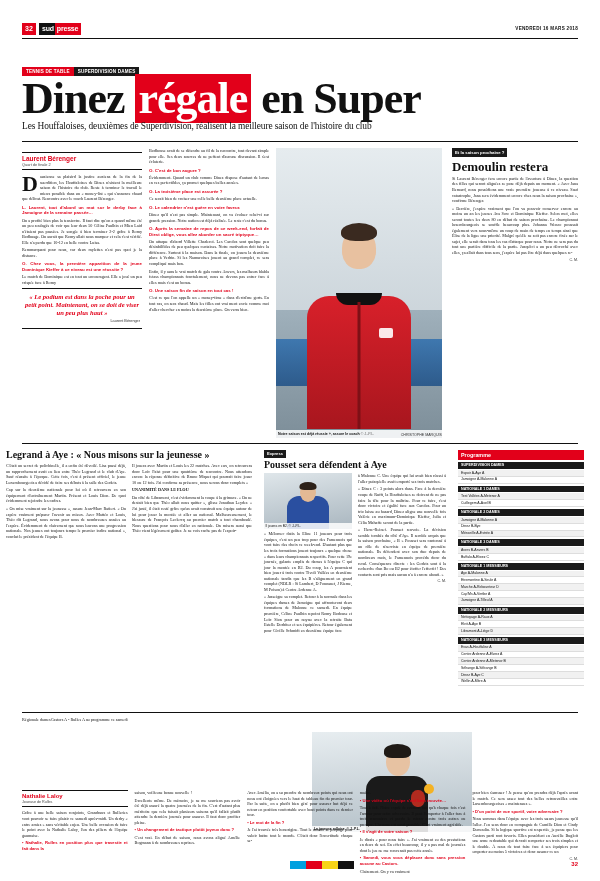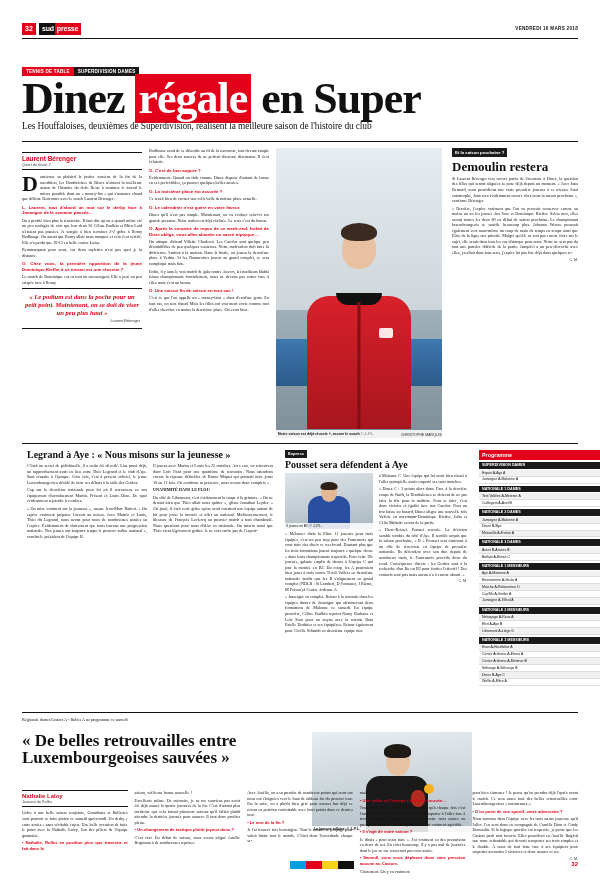--- a/index.html
+++ b/index.html
@@ -283,21 +283,21 @@
   }
 
   
   .rule-mid {
     position: absolute;
     top: 443px; left: 22px; right: 22px;
     height: 1px; background: #111;
   }
   .band {
     position: absolute;
-    top: 450px; left: 27px;
+    top: 450px; left: 6px;
     width: 556px;
     height: 255px;
   }
   .art {
     position: absolute;
     top: 0;
   }
   .art h3 {
     font-family: "Liberation Serif", serif;
     font-weight: bold;
@@ -683,21 +683,20 @@
     </div>
   </div>
 
   <div class="rule-bot"></div>
   <div class="kicker2">
     <span class="k1">Régionale dames</span>
     <span class="k2">Castors A - Rulles A au programme ce samedi</span>
   </div>
 
   <div class="bottom">
-    <h2>« De belles retrouvailles entre Luxembourgeoises sauvées »</h2>
 
     <div class="bphoto">
       <div class="bp-body"></div>
       <div class="bp-head"></div>
       <div class="bp-hair"></div>
       <div class="bp-bat"></div>
       <div class="bp-ball"></div>
       <div class="cap">La joueuse rulloise.  © J.-P.L.</div>
     </div>
 

